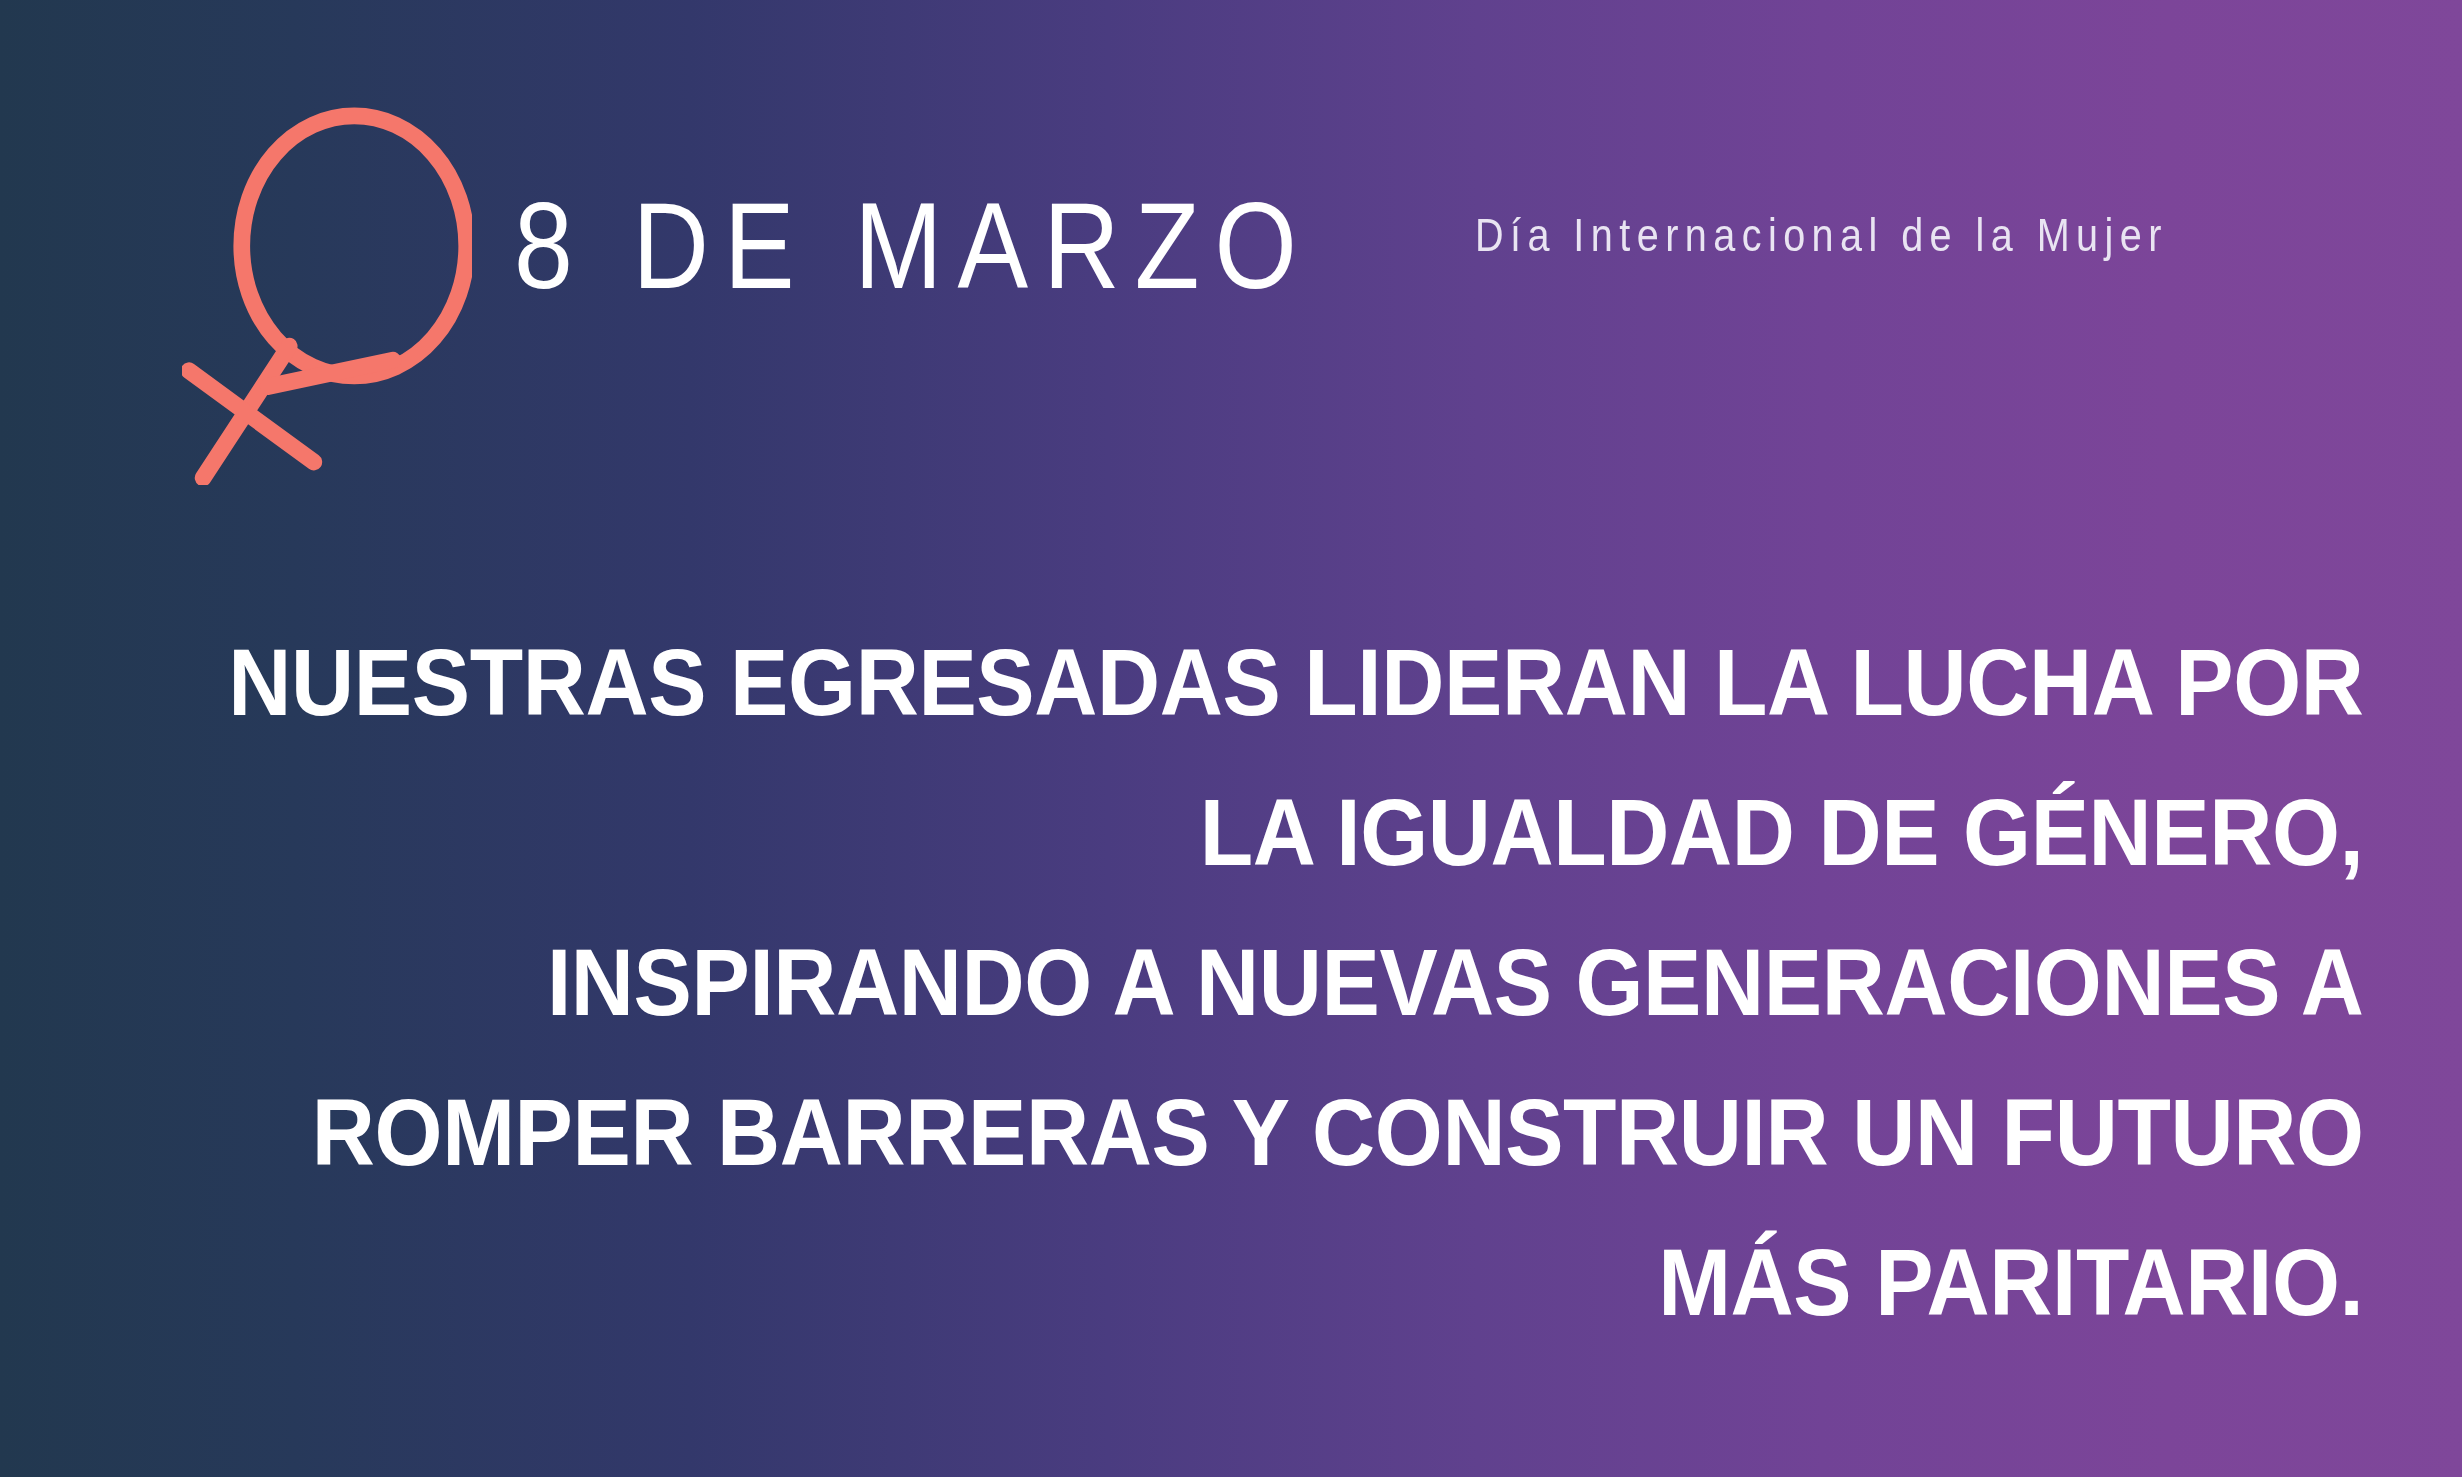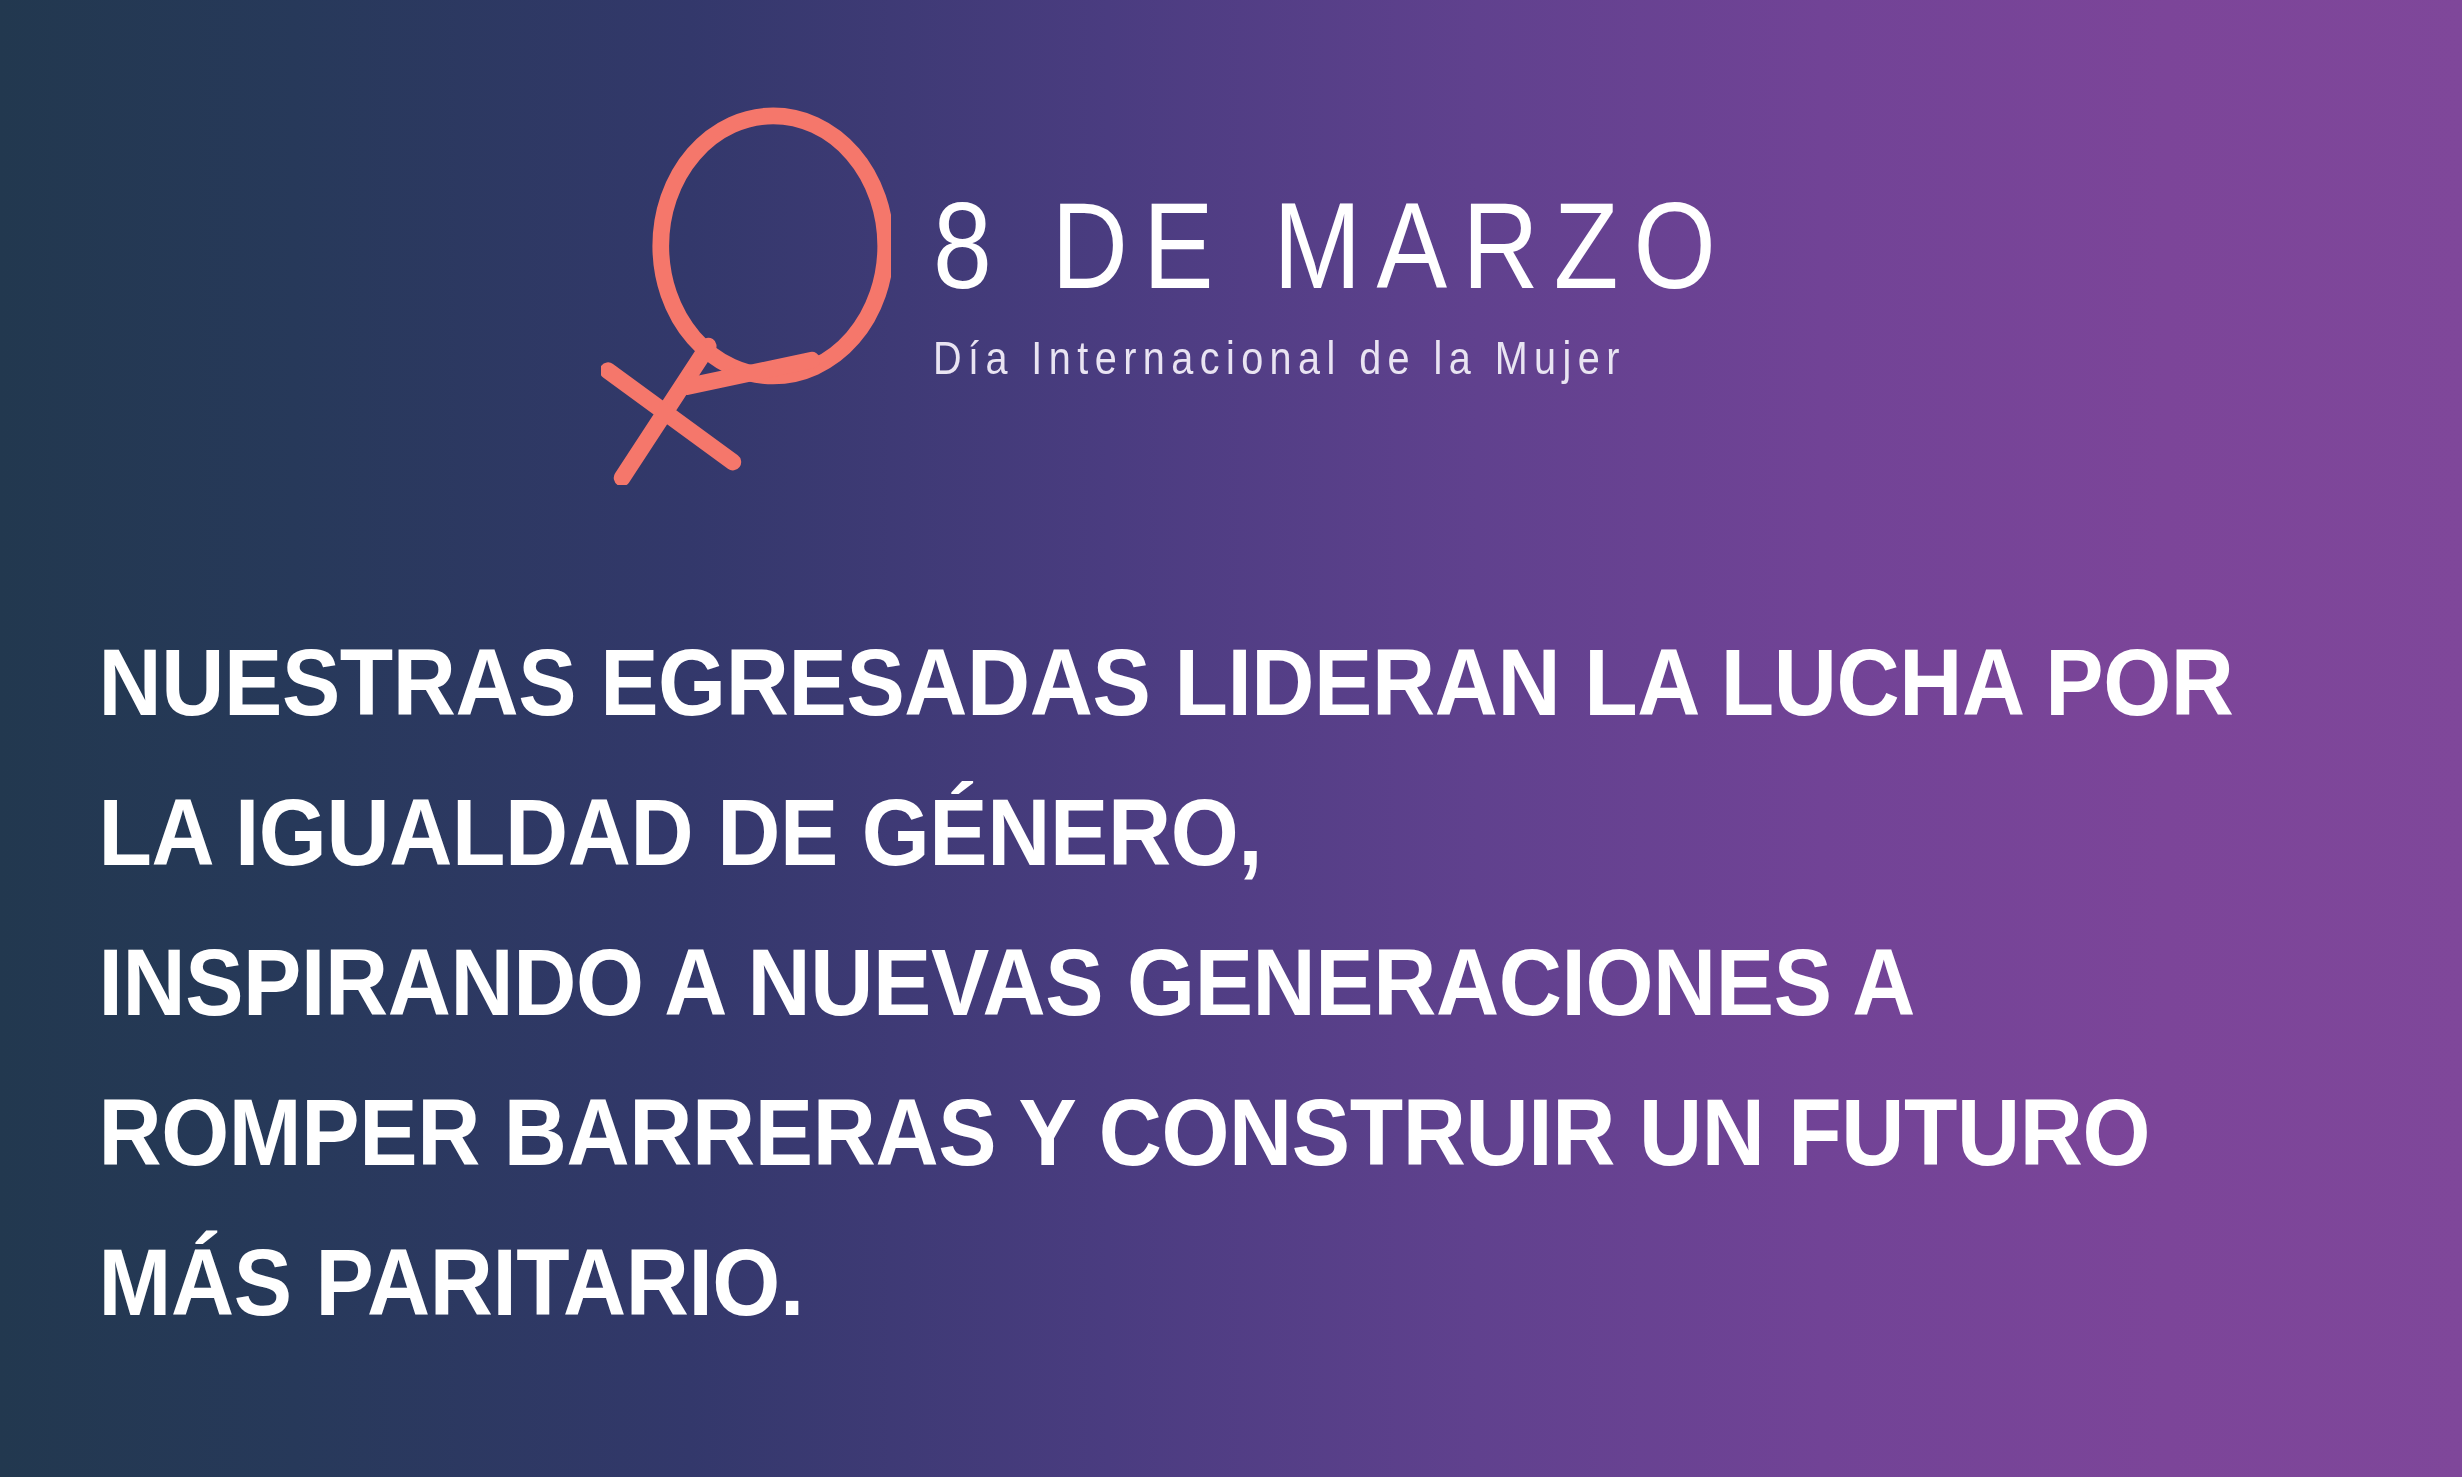--- a/index.html
+++ b/index.html
@@ -46,22 +46,23 @@
 
   #venus-icon {
     width: 290px;
     height: 378px;
     flex: 0 0 auto;
     display: block;
   }
 
   #logo-text {
     display: flex;
-    flex-direction: column;
+    flex-direction: row;
     padding-top: 77px;
+    gap: 33px;
   }
 
   #logo-title {
     color: #ffffff;
     font-size: 123px;
     line-height: 1.0;
     font-weight: 300;
     letter-spacing: 17.6px;
     white-space: nowrap;
     transform: scaleX(0.86);
@@ -79,21 +80,21 @@
     transform: scaleX(0.86);
     transform-origin: left center;
   }
 
   
   #headline {
     position: absolute;
     left: 0;
     top: 607px;
     width: 2462px;
-    text-align: left;
+    text-align: right;
   }
 
   .hl-line {
     color: #ffffff;
     font-size: 95px;
     line-height: 150px;
     font-weight: 700;
     letter-spacing: -0.4px;
     white-space: nowrap;
     transform: scaleX(0.92);

